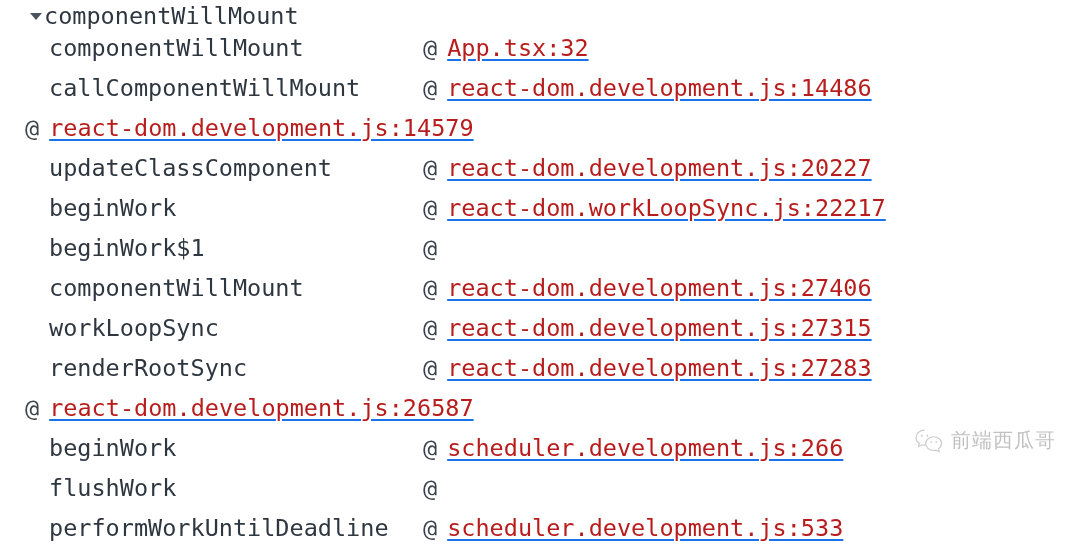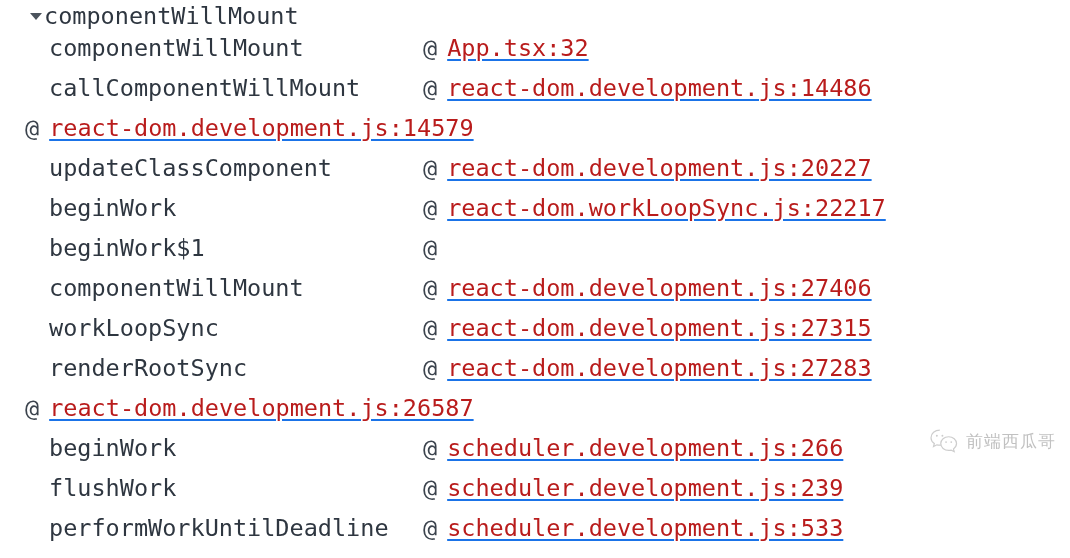--- a/index.html
+++ b/index.html
@@ -105,21 +105,21 @@
     opacity: 0.92;
   }
   .wechat-icon {
     width: 30px;
     height: 26px;
     flex: 0 0 30px;
     display: block;
   }
   .watermark-text {
     font-family: "DejaVu Sans", "Liberation Sans", sans-serif;
-    font-size: 17px;
+    font-size: 20px;
     color: #bcbcbc;
     letter-spacing: 1px;
     white-space: pre;
   }
 </style>
 </head>
 <body>
 
 <div class="console-stack">
 
@@ -134,21 +134,21 @@
       <div class="stack-frame"><span class="frame-fn">callComponentWillMount</span><span class="frame-at">@</span><a class="frame-link" href="#">react-dom.development.js:14486</a></div>
       <div class="stack-frame"><span class="frame-at">@</span><a class="frame-link" href="#">react-dom.development.js:14579</a></div>
       <div class="stack-frame"><span class="frame-fn">updateClassComponent</span><span class="frame-at">@</span><a class="frame-link" href="#">react-dom.development.js:20227</a></div>
       <div class="stack-frame"><span class="frame-fn">beginWork</span><span class="frame-at">@</span><a class="frame-link" href="#">react-dom.workLoopSync.js:22217</a></div>
       <div class="stack-frame"><span class="frame-fn">beginWork$1</span><span class="frame-at">@</span></div>
       <div class="stack-frame"><span class="frame-fn">componentWillMount</span><span class="frame-at">@</span><a class="frame-link" href="#">react-dom.development.js:27406</a></div>
       <div class="stack-frame"><span class="frame-fn">workLoopSync</span><span class="frame-at">@</span><a class="frame-link" href="#">react-dom.development.js:27315</a></div>
       <div class="stack-frame"><span class="frame-fn">renderRootSync</span><span class="frame-at">@</span><a class="frame-link" href="#">react-dom.development.js:27283</a></div>
       <div class="stack-frame"><span class="frame-at">@</span><a class="frame-link" href="#">react-dom.development.js:26587</a></div>
       <div class="stack-frame"><span class="frame-fn">beginWork</span><span class="frame-at">@</span><a class="frame-link" href="#">scheduler.development.js:266</a></div>
-      <div class="stack-frame"><span class="frame-fn">flushWork</span><span class="frame-at">@</span><a class="frame-link" href="#">scheduler.development.js:239</a></div>
+      <div class="stack-frame"><span class="frame-fn">flushWork</span><span class="frame-at">@</span></div>
       <div class="stack-frame"><span class="frame-fn">performWorkUntilDeadline</span><span class="frame-at">@</span><a class="frame-link" href="#">scheduler.development.js:533</a></div>
     </div>
 
   <div class="watermark">
     <span class="wechat-icon">
       <svg viewBox="0 0 32 28" width="30" height="26" aria-hidden="true">
         <g fill="none" stroke="#c9c9c9" stroke-width="1.3">
           <path d="M11.5 2.2C6.2 2.2 2 5.9 2 10.4c0 2.5 1.4 4.8 3.6 6.3L4.7 20l3.6-1.9c1 .3 2.1.4 3.2.4.4 0 .8 0 1.2-.1"></path>
           <path d="M21 9.4c-4.7 0-8.5 3.3-8.5 7.4s3.8 7.4 8.5 7.4c1 0 1.9-.1 2.8-.4l3.2 1.7-.8-2.9c1.9-1.4 3.3-3.4 3.3-5.8 0-4.1-3.8-7.4-8.5-7.4z"></path>
         </g>

